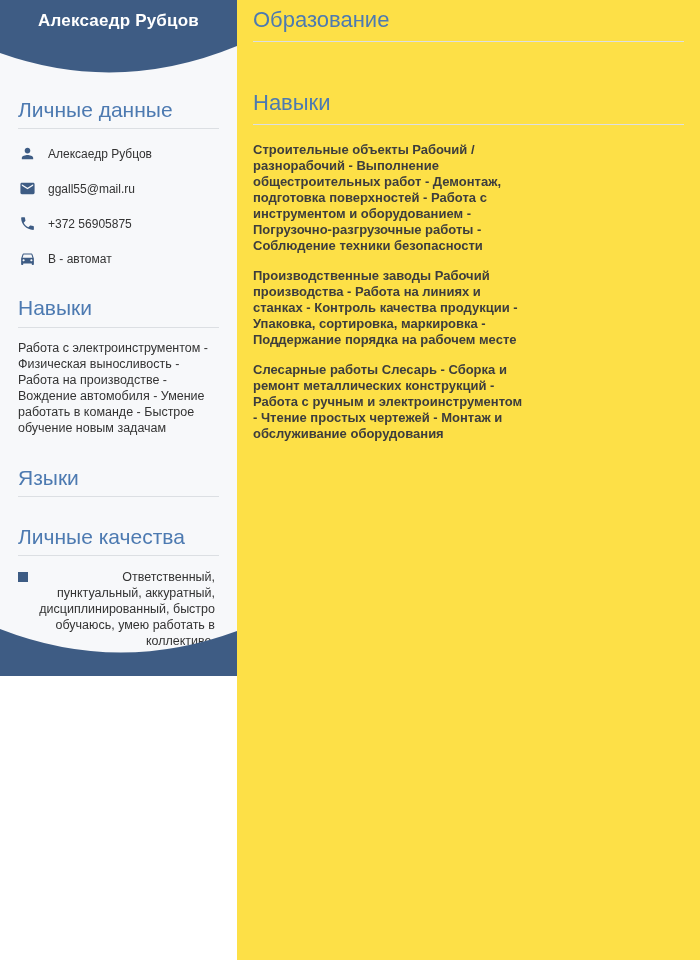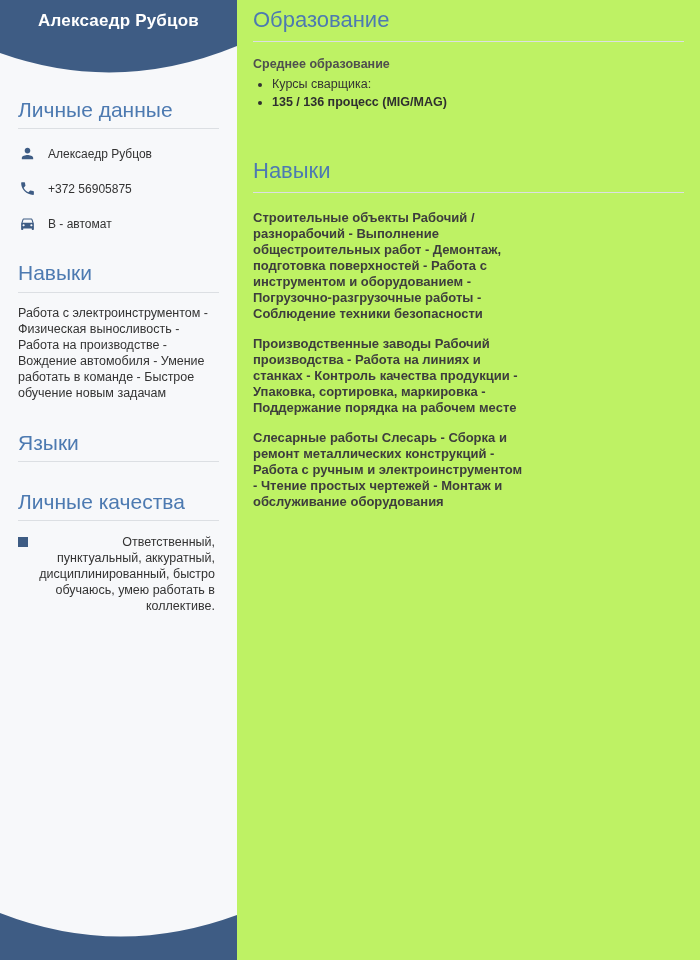--- a/index.html
+++ b/index.html
@@ -7,21 +7,21 @@
   body {
     width: 700px; height: 960px;
     font-family: "Liberation Sans", sans-serif;
     color: #333333;
   }
   .page { position: relative; width: 700px; height: 960px; display: flex; overflow: hidden; background: #ffffff; }
 
   
   .sidebar {
     position: relative;
-    width: 237px; height: 960px;
+    width: 237px; height: 676px;
     background: #f7f8fa;
     flex: none;
   }
   .sidebar-header { position: relative; height: 95px; }
   .sidebar-header svg { display: block; width: 237px; height: 95px; }
   .name {
     position: absolute; top: 11px; left: 0; width: 100%;
     text-align: center;
     color: #ffffff; font-size: 17px; font-weight: bold;
     letter-spacing: 0.2px;
@@ -54,21 +54,21 @@
   .lang-text { margin-top: 12px; font-size: 12.5px; line-height: 15px; color: #333333; }
 
   .quality-row { display: flex; margin-top: 13px; text-align: right; }
   .square-bullet { width: 10px; height: 10px; background: #3e5c84; margin: 3px 9px 0 0; flex: none; }
   .quality-text { font-size: 12.5px; line-height: 16px; color: #333333; width: 178px; }
 
   .sidebar-footer { position: absolute; bottom: 0; left: 0; }
   .sidebar-footer svg { display: block; width: 237px; height: 47px; }
 
   
-  .main { flex: 1; padding: 6px 16px 0 16px; background: #bef264; }
+  .main { flex: 1; padding: 6px 16px 0 16px; background: #fde047; }
   .main-heading {
     margin: 0;
     color: #4d7ab1;
     font-size: 22px; font-weight: 400;
     line-height: 28px;
     padding-bottom: 7px;
     border-bottom: 1px solid #dcdfe3;
   }
   .edu-block { margin-top: 15px; }
   .edu-degree { font-size: 12.5px; line-height: 15px; font-weight: bold; color: #4f4f4f; }
@@ -107,20 +107,28 @@
 
           <div class="contact-item">
             <span class="contact-icon">
               <svg viewBox="0 0 24 24">
                   <path d="M12 12c2.21 0 4-1.79 4-4s-1.79-4-4-4-4 1.79-4 4 1.79 4 4 4zm0 2c-2.67 0-8 1.34-8 4v2h16v-2c0-2.66-5.33-4-8-4z"></path>
                 </svg>
             </span>
             <span class="contact-text">Алексаедр Рубцов</span>
           </div>
 
+          <div class="contact-item">
+            <span class="contact-icon">
+              <svg viewBox="0 0 24 24">
+                  <path d="M20 4H4c-1.1 0-1.99.9-1.99 2L2 18c0 1.1.9 2 2 2h16c1.1 0 2-.9 2-2V6c0-1.1-.9-2-2-2zm0 4l-8 5-8-5V6l8 5 8-5v2z"></path>
+                </svg>
+            </span>
+            <span class="contact-text">ggall55@mail.ru</span>
+          </div>
 
           <div class="contact-item">
             <span class="contact-icon">
               <svg viewBox="0 0 24 24">
                   <path d="M6.62 10.79c1.44 2.83 3.76 5.14 6.59 6.59l2.2-2.2c.27-.27.67-.36 1.02-.24 1.12.37 2.33.57 3.57.57.55 0 1 .45 1 1V20c0 .55-.45 1-1 1-9.39 0-17-7.61-17-17 0-.55.45-1 1-1h3.5c.55 0 1 .45 1 1 0 1.25.2 2.45.57 3.57.11.35.03.74-.25 1.02l-2.2 2.2z"></path>
                 </svg>
             </span>
             <span class="contact-text">+372 56905875</span>
           </div>
 
@@ -161,27 +169,20 @@
         <path d="M0,0 Q118,46 237,2 L237,47 L0,47 Z" fill="#3e5c84"></path>
       </svg>
     </div>
 
   </aside>
 
   <main class="main">
 
     <section>
       <h2 class="main-heading">Образование</h2>
-      <div class="edu-block">
-        <div class="edu-degree">Среднее образование</div>
-        <ul class="edu-list">
-          <li>Курсы сварщика:</li>
-          <li class="bold">135 / 136 процесс (MIG/MAG)</li>
-        </ul>
-      </div>
     </section>
 
     <section class="skills-section">
       <h2 class="main-heading">Навыки</h2>
       <p class="skill-para first">Строительные объекты Рабочий / разнорабочий - Выполнение общестроительных работ - Демонтаж, подготовка поверхностей - Работа с инструментом и оборудованием - Погрузочно-разгрузочные работы - Соблюдение техники безопасности</p>
       <p class="skill-para">Производственные заводы Рабочий производства - Работа на линиях и станках - Контроль качества продукции - Упаковка, сортировка, маркировка - Поддержание порядка на рабочем месте</p>
       <p class="skill-para">Слесарные работы Слесарь - Сборка и ремонт металлических конструкций - Работа с ручным и электроинструментом - Чтение простых чертежей - Монтаж и обслуживание оборудования</p>
     </section>
 
   </main>

